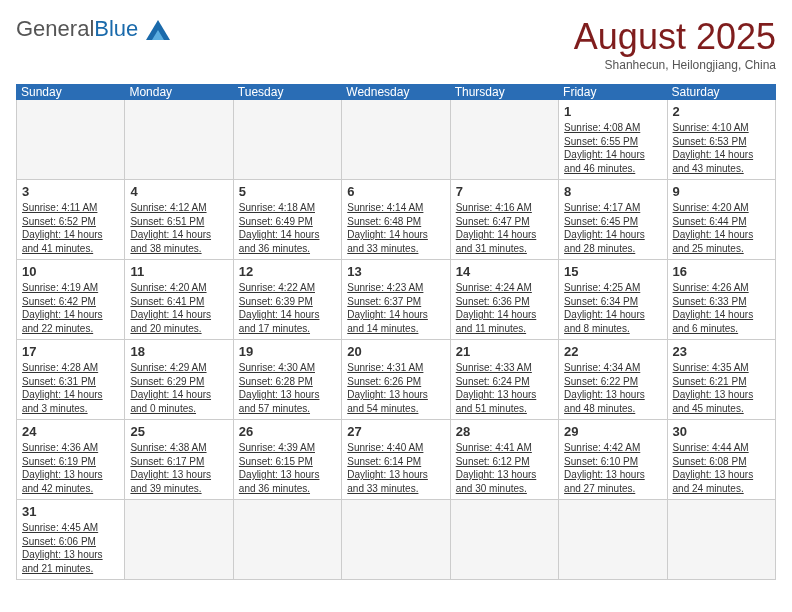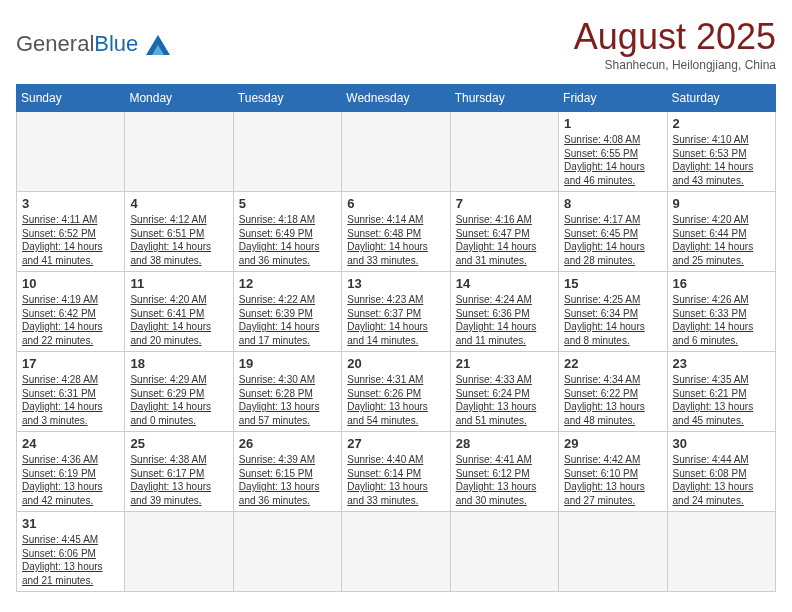--- a/index.html
+++ b/index.html
@@ -6,21 +6,21 @@
     body {
       font-family: Arial, sans-serif;
       background: #fff;
       width: 792px;
       min-height: 612px;
       padding: 16px;
     }
     .header-area {
       display: flex;
       justify-content: space-between;
-      align-items: center;
+      align-items: flex-start;
       margin-bottom: 12px;
     }
     .logo-area {
       display: flex;
       flex-direction: column;
       align-items: flex-start;
     }
     .logo-text {
       display: flex;
       align-items: center;
@@ -55,21 +55,21 @@
       color: #555;
     }
     .calendar-table {
       width: 100%;
       border-collapse: collapse;
       font-size: 11px;
     }
     .calendar-table th {
       background-color: #2a6db5;
       color: #fff;
-      padding: 6px 4px;
+      padding: 0 4px;
       text-align: left;
       font-size: 12px;
       font-weight: normal;
       border: 1px solid #2a6db5;
     }
     .calendar-table td {
       border: 1px solid #ccc;
       vertical-align: top;
       padding: 4px 5px;
       height: 78px;

